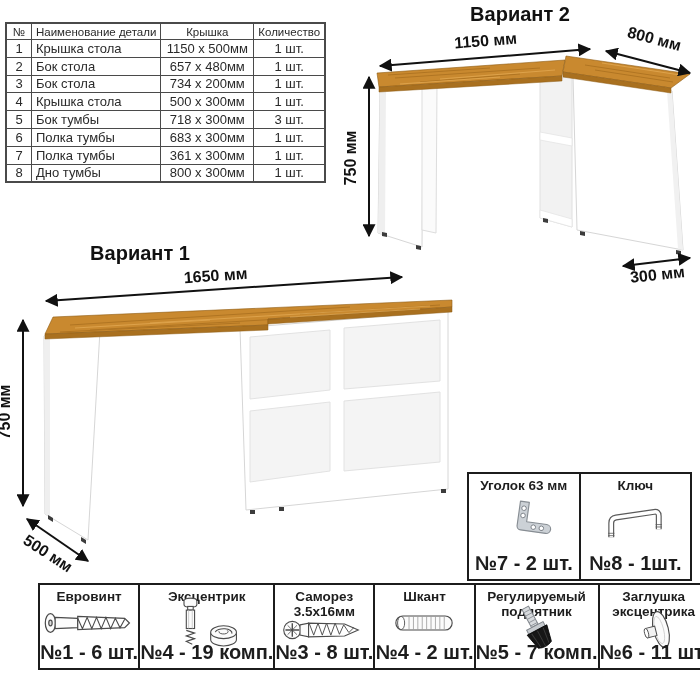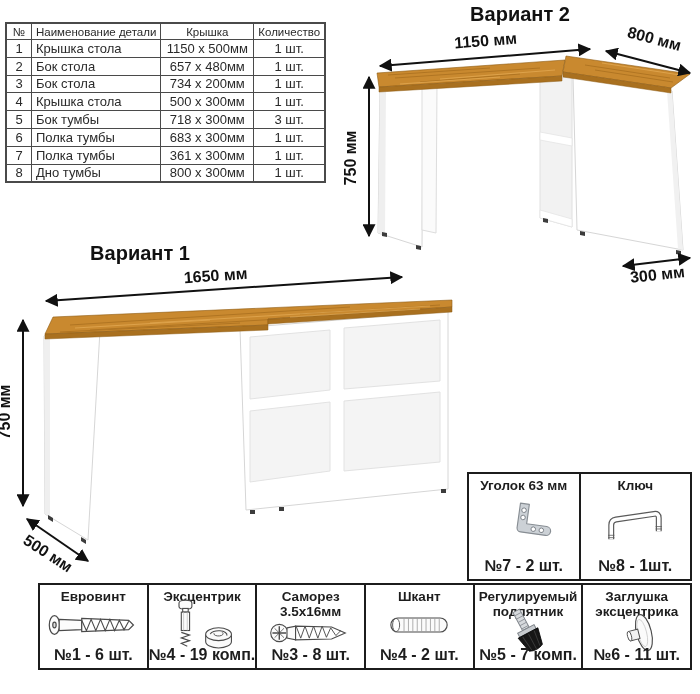--- a/index.html
+++ b/index.html
@@ -30,21 +30,21 @@
   
   .hw-row{position:absolute;display:flex;}
   .hw-top{left:467px;top:460px;width:225px;height:109px;margin-top:12px;}
   .hw-bottom{left:38px;top:583px;width:654px;height:87px;}
   .hw-cell{flex:1;border:2px solid #1c1c1c;margin-left:-2px;background:#fff;
            display:flex;flex-direction:column;align-items:center;box-sizing:border-box;}
   .hw-cell:first-child{margin-left:0;}
   .hw-title{font-weight:700;font-size:13.5px;line-height:1.12;text-align:center;
             white-space:pre-line;margin-top:4px;}
   .hw-icon{flex:1;display:flex;align-items:center;justify-content:center;min-height:0;}
-  .hw-count{font-weight:700;font-size:16px;margin-bottom:4px;white-space:nowrap;}
+  .hw-count{font-weight:700;font-size:20px;margin-bottom:4px;white-space:nowrap;}
 </style>
 </head>
 <body>
 
 <div class="page">
 
   <table class="parts-table">
     <thead>
       <tr>
         <th class="c-num">№</th>

